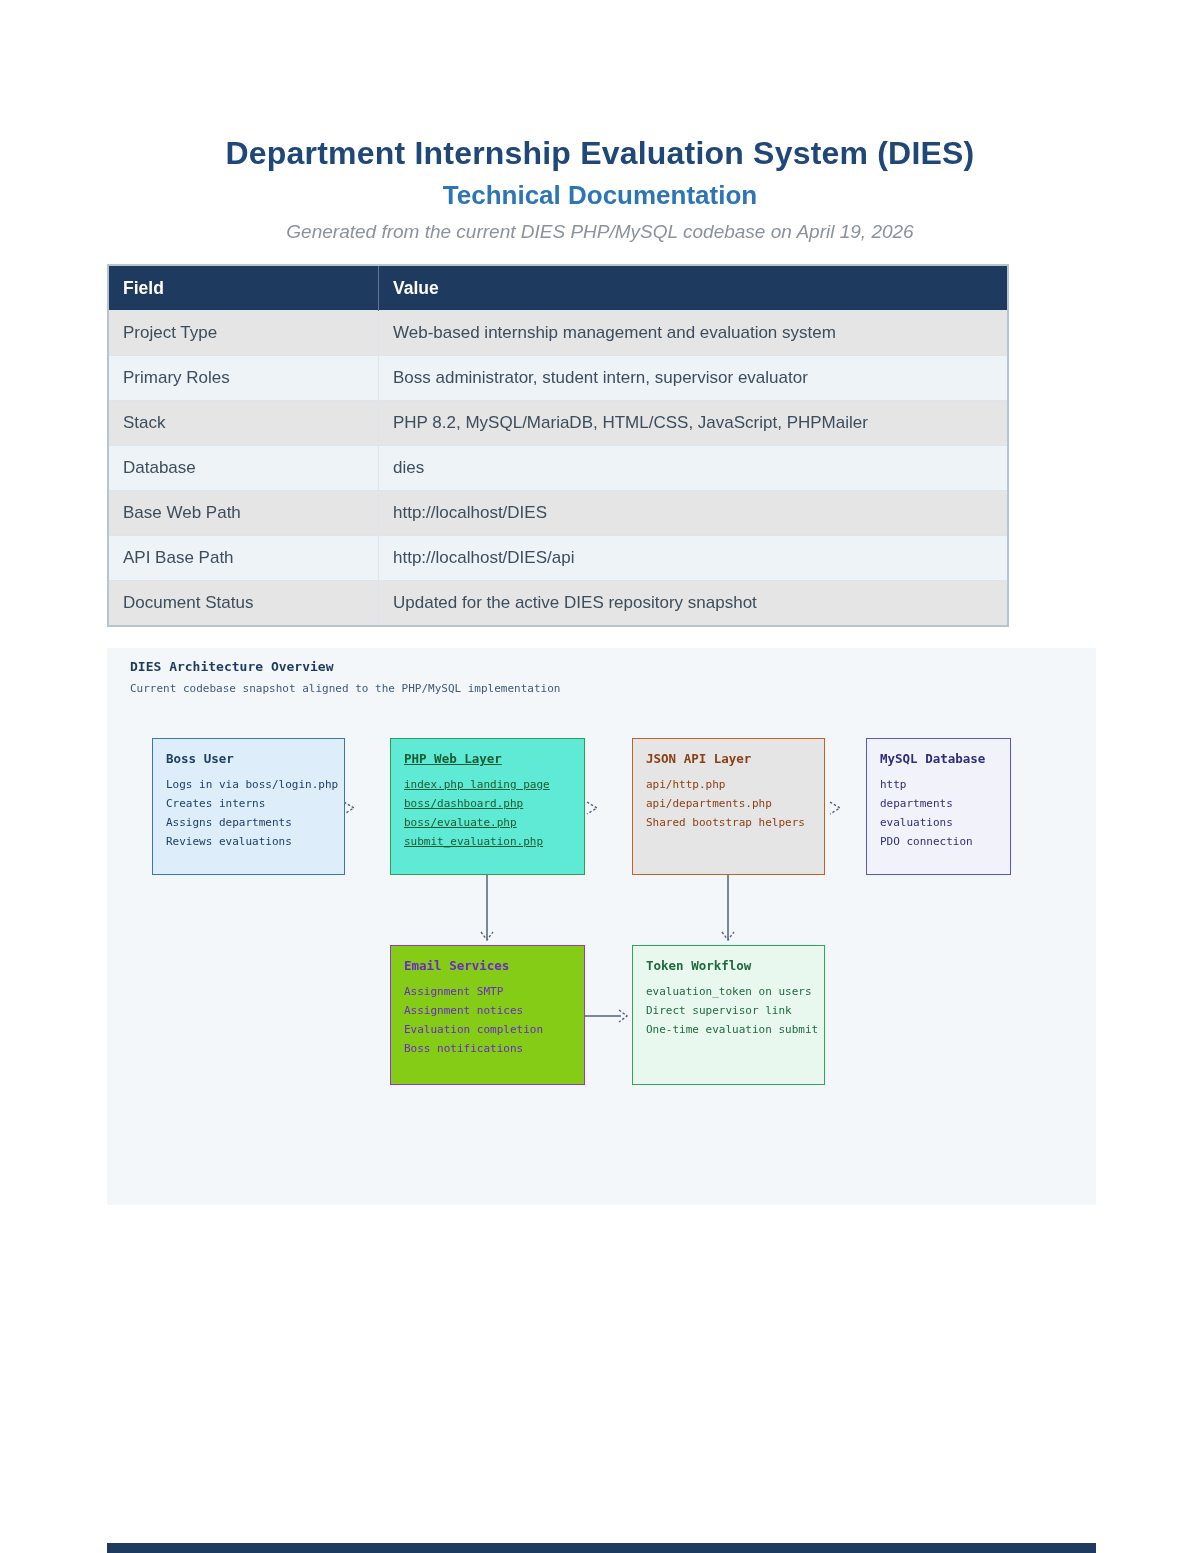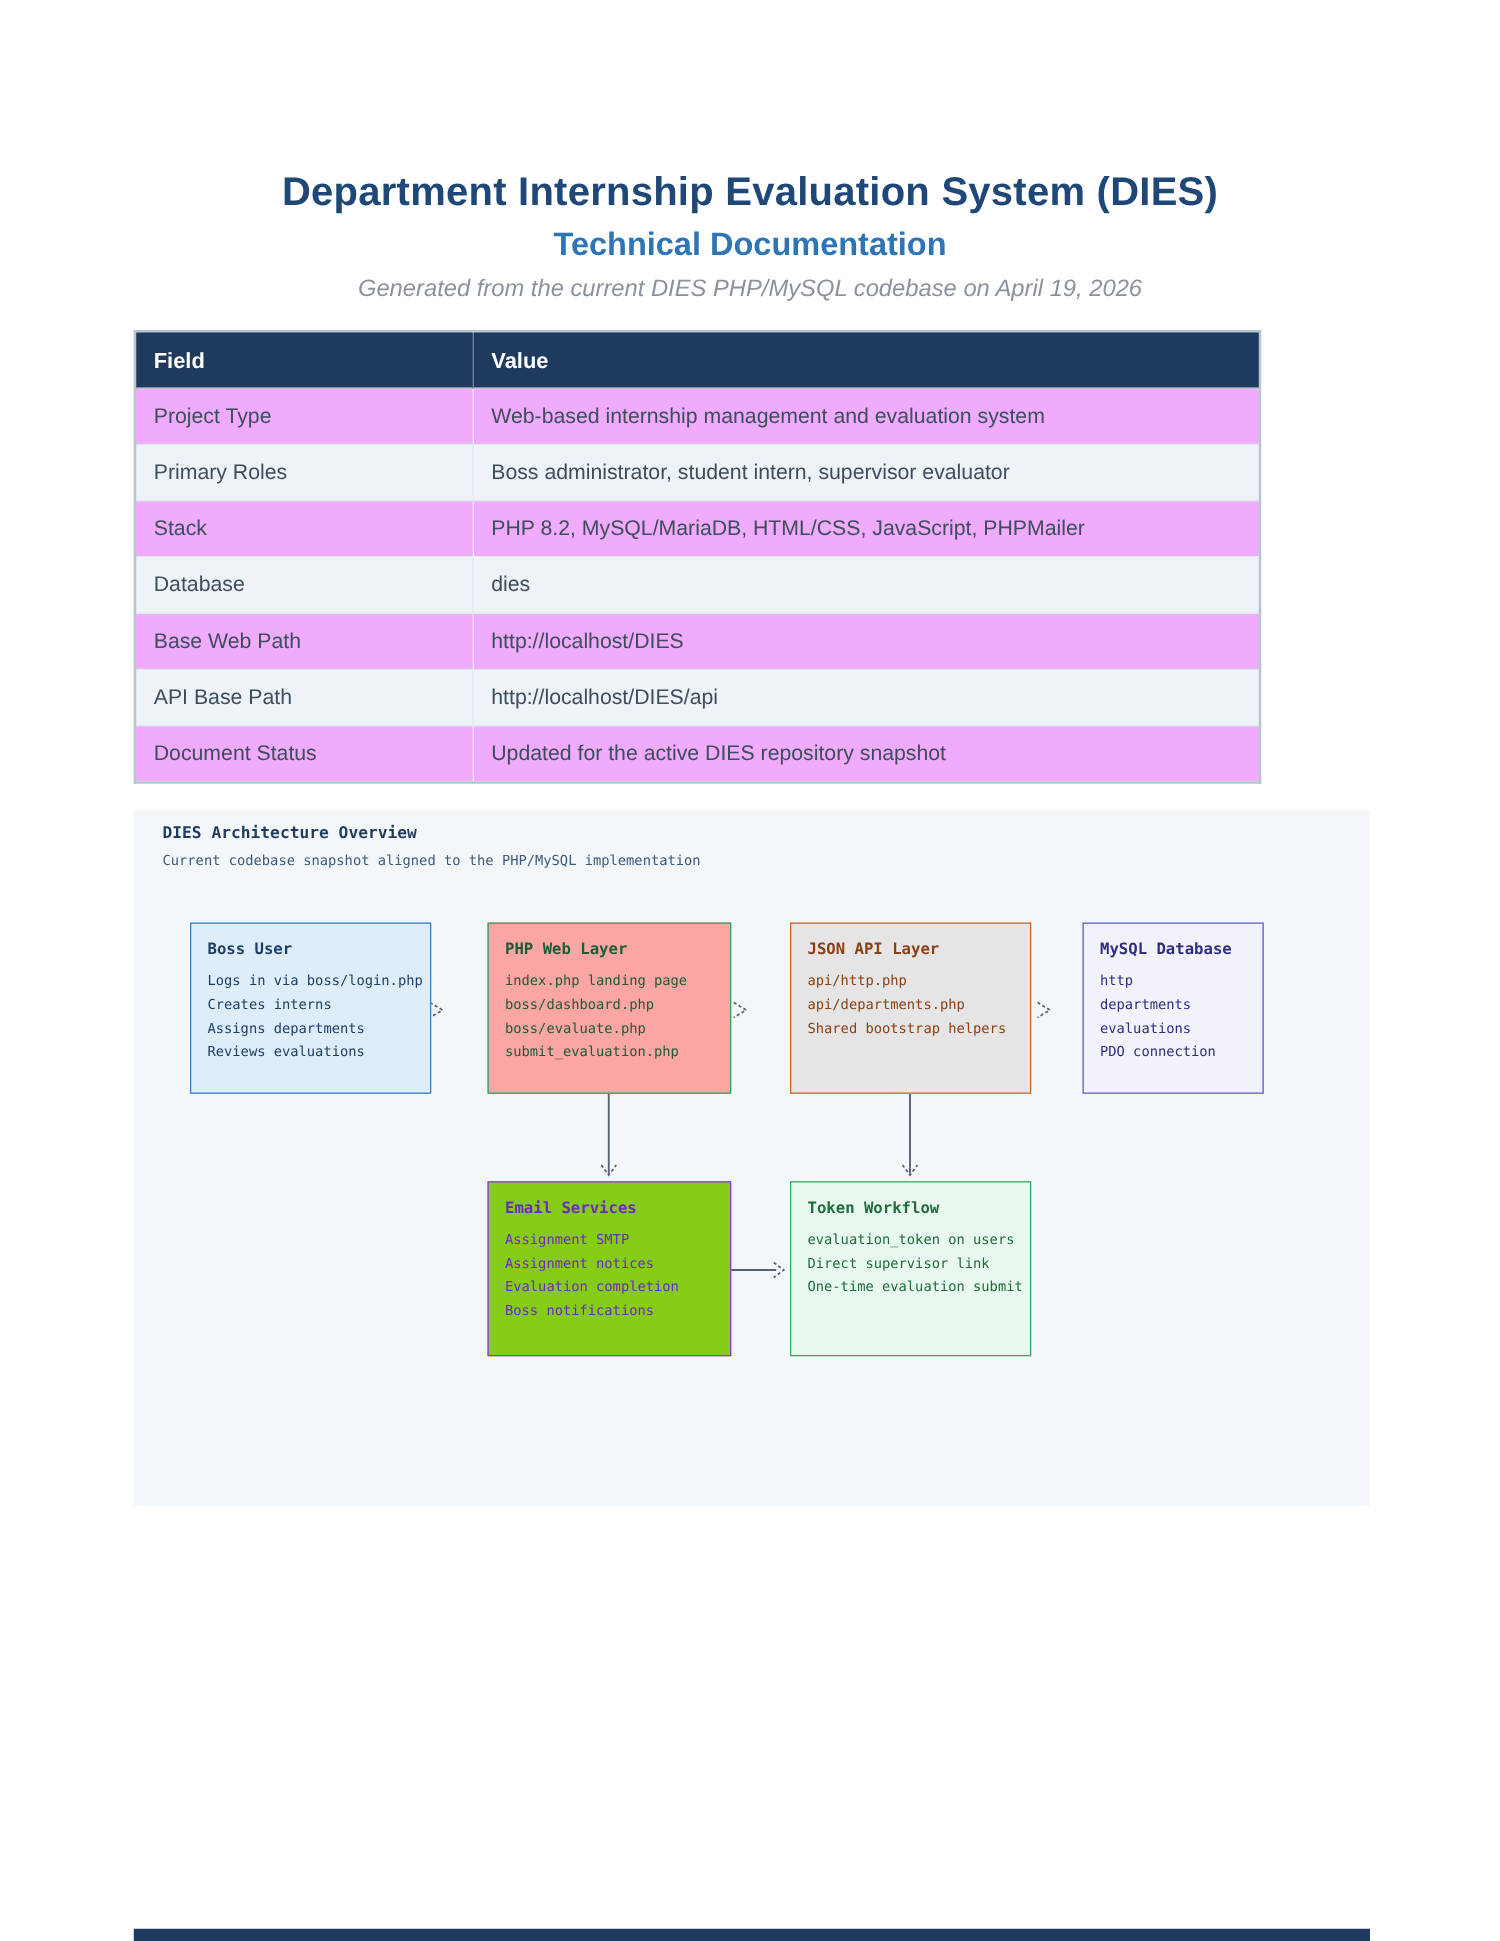--- a/index.html
+++ b/index.html
@@ -27,21 +27,21 @@
     border:2px solid var(--table-border);
     font-size:17px; color:var(--cell-text);
   }
   .info-table th {
     background:var(--table-header-bg); color:#ffffff; text-align:left;
     font-size:17.5px; font-weight:bold; padding:11px 14px; line-height:22px;
   }
   .info-table th:first-child { width:241px; border-right:1px solid rgba(255,255,255,0.30); }
   .info-table td {
     padding:11px 14px; line-height:22px; border-top:1px solid #dde4eb;
-    background:#f0abfc; overflow:hidden; white-space:nowrap;
+    background:#e5e5e5; overflow:hidden; white-space:nowrap;
   }
   .info-table td:first-child { border-right:1px solid #dde4eb; }
   .info-table tbody tr:nth-child(even) td { background:var(--row-alt-bg); }
 
   .panel {
     position:absolute; left:107px; top:648px; width:989px; height:557px;
     background:var(--panel-bg);
   }
   .panel-title {
     position:absolute; left:23px; top:11px;
@@ -137,21 +137,21 @@
   </svg>
 
   <div class="node" id="n0" style="background: rgb(221, 237, 250); border-color: rgb(53, 121, 184); color: rgb(29, 63, 102);">
     <div class="node-title">Boss User</div>
     <div class="node-line">Logs in via boss/login.php</div>
     <div class="node-line">Creates interns</div>
     <div class="node-line">Assigns departments</div>
     <div class="node-line">Reviews evaluations</div>
   </div>
 
-  <div class="node" id="n1" style="background: #fca5a5; border-color: rgb(47, 158, 87); color: rgb(28, 92, 51);">
+  <div class="node" id="n1" style="background: #5eead4; border-color: rgb(47, 158, 87); color: rgb(28, 92, 51); text-decoration: underline;">
     <div class="node-title">PHP Web Layer</div>
     <div class="node-line">index.php landing page</div>
     <div class="node-line">boss/dashboard.php</div>
     <div class="node-line">boss/evaluate.php</div>
     <div class="node-line">submit_evaluation.php</div>
   </div>
 
   <div class="node" id="n2" style="background: #e5e5e5; border-color: rgb(194, 98, 42); color: rgb(138, 64, 22);">
     <div class="node-title">JSON API Layer</div>
     <div class="node-line">api/http.php</div>

